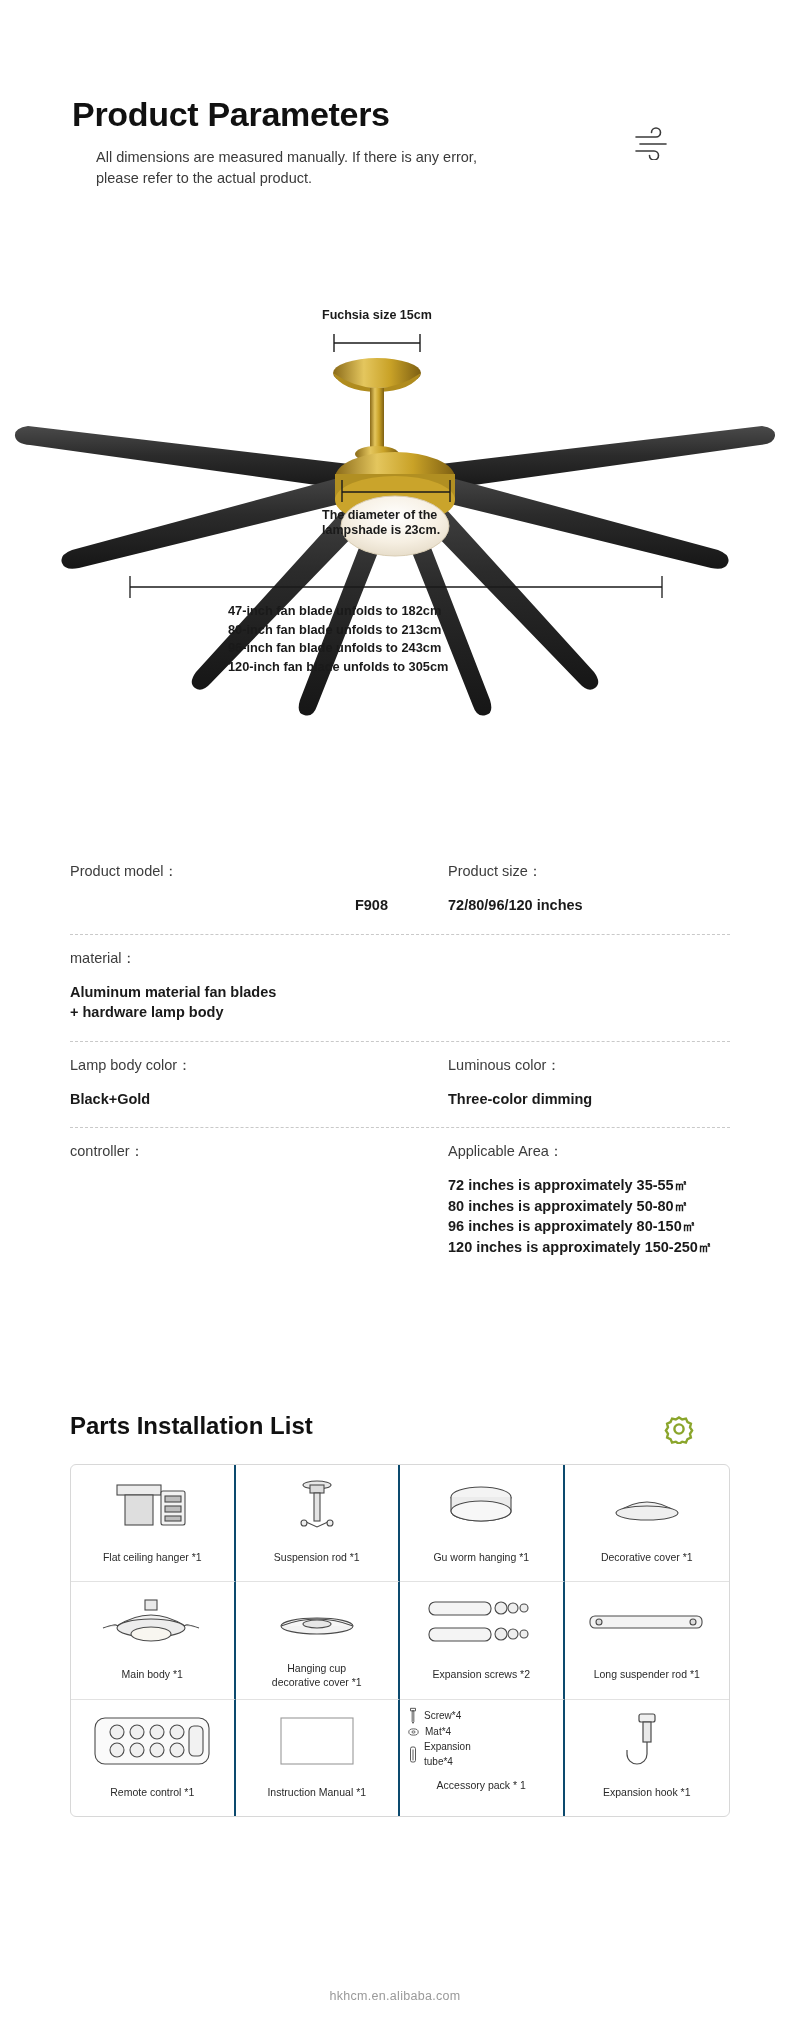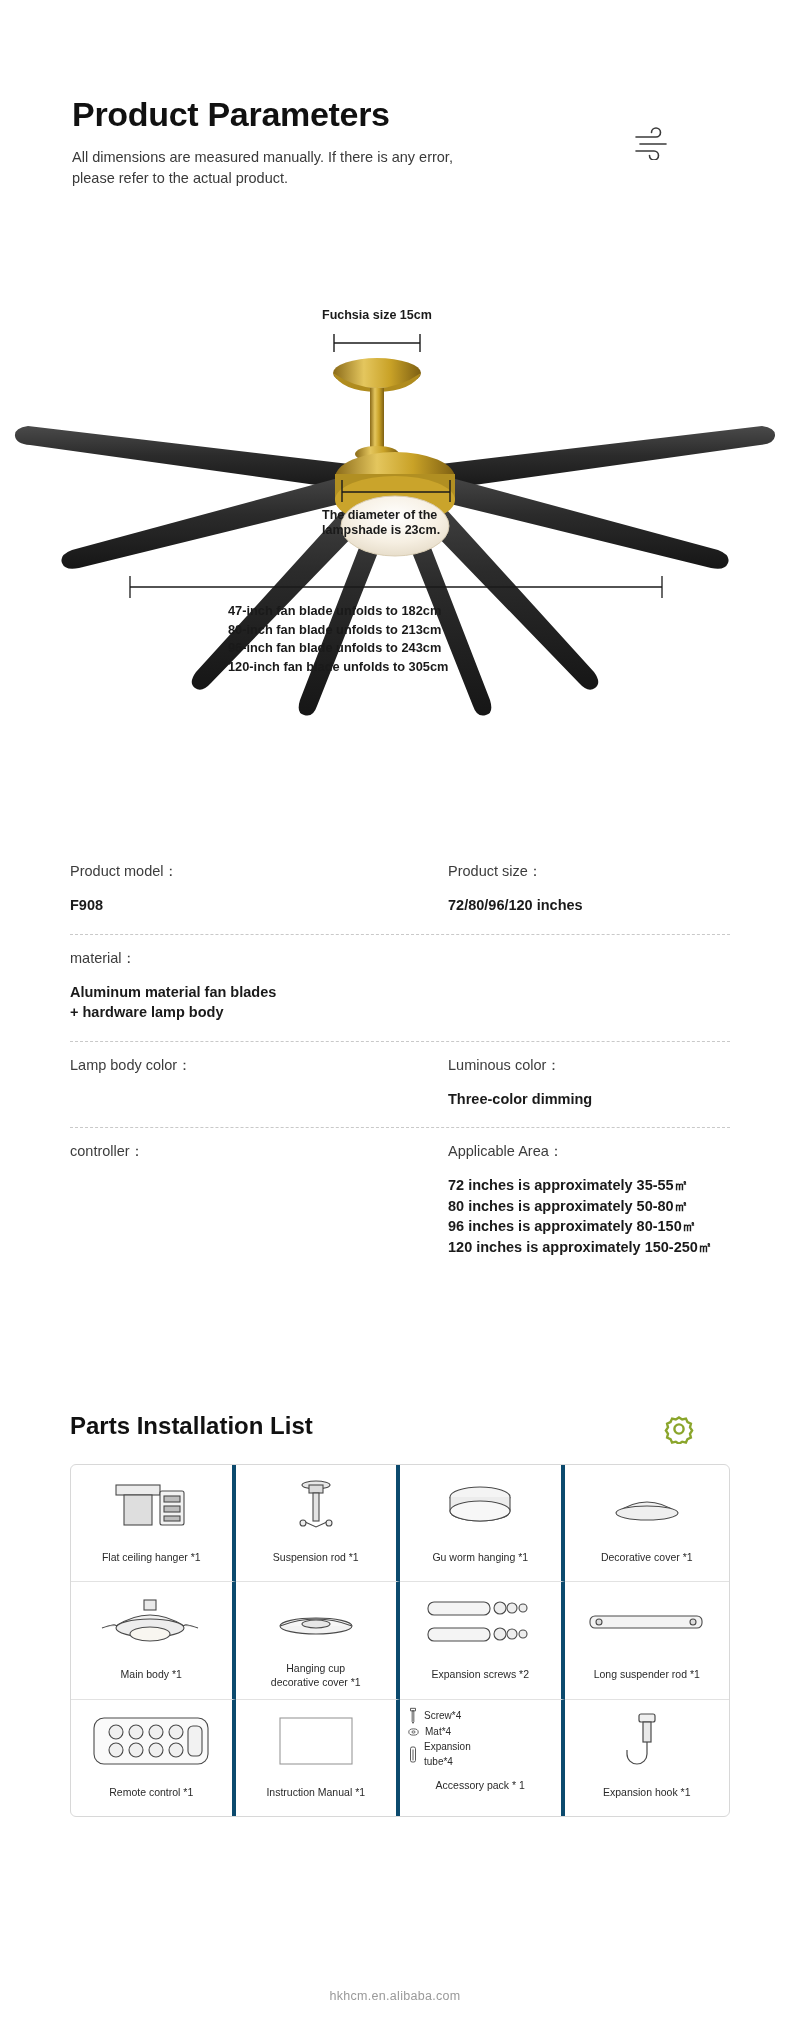--- a/index.html
+++ b/index.html
@@ -13,20 +13,21 @@
 
   
   .header { position: absolute; left: 72px; top: 96px; width: 660px; }
   .title {
     font-size: 34px; font-weight: bold; letter-spacing: -0.3px;
     color: #111; line-height: 1.1;
   }
   .subtitle {
     margin-top: 14px; font-size: 14.5px; line-height: 1.42; color: #3a3a3a;
     max-width: 460px;
+    margin-left: 24px;
   }
   .wind-icon { position: absolute; right: 58px; top: 30px; width: 42px; height: 34px; }
 
   
   .diagram { position: absolute; left: 0; top: 230px; width: 650px; height: 510px; }
   .diagram svg { display: block; }
   .dimline-label {
     position: absolute; font-size: 12.5px; font-weight: bold; color: #1a1a1a;
     white-space: nowrap;
   }
@@ -50,21 +51,21 @@
   }
 
   
   .parts { position: absolute; left: 70px; top: 1412px; width: 660px; }
   .parts-title { font-size: 24px; font-weight: bold; color: #111; }
   .gear-icon { position: absolute; right: 36px; top: 2px; width: 30px; height: 30px; }
   .parts-grid {
     margin-top: 24px; border: 1px solid #d8d8d8; border-radius: 6px;
     display: grid; grid-template-columns: repeat(4, 1fr); overflow: hidden;
   }
-  .cell { border-right: 4px solid #0c4a6e; border-bottom: 1px solid #e2e2e2; }
+  .cell { border-right: 2px solid #0c4a6e; border-bottom: 1px solid #e2e2e2; }
   .cell:nth-child(4n) { border-right: none; }
   .cell.lastrow { border-bottom: none; }
   .cell-img {
     height: 76px; display: flex; align-items: center; justify-content: center;
     padding: 8px 6px 2px;
   }
   .cell-cap {
     min-height: 40px; display: flex; align-items: center; justify-content: center;
     text-align: center; font-size: 10.5px; color: #2a2a2a; line-height: 1.3;
     padding: 4px 6px 10px;
@@ -173,39 +174,40 @@
       <div>96-inch fan blade unfolds to 243cm</div>
       <div>120-inch fan blade unfolds to 305cm</div>
     </div>
   </div>
 
   <div class="specs">
 
     <div class="spec-row">
       <div class="spec-col">
         <div class="spec-label">Product model：</div>
-        <div class="spec-value" style="white-space: pre-line;">F908</div>
+        <div class="spec-value" style="white-space: pre-line; text-align: right;">F908</div>
       </div>
       <div class="spec-col right">
         <div class="spec-label">Product size：</div>
         <div class="spec-value" style="white-space: pre-line;">72/80/96/120 inches</div>
       </div>
     </div>
 
     <div class="spec-row">
       <div class="spec-col">
         <div class="spec-label">material：</div>
         <div class="spec-value" style="white-space: pre-line;">Aluminum material fan blades
 + hardware lamp body</div>
       </div>
     </div>
 
     <div class="spec-row">
       <div class="spec-col">
         <div class="spec-label">Lamp body color：</div>
+        <div class="spec-value" style="white-space: pre-line;">Black+Gold</div>
       </div>
       <div class="spec-col right">
         <div class="spec-label">Luminous color：</div>
         <div class="spec-value" style="white-space: pre-line;">Three-color dimming</div>
       </div>
     </div>
 
     <div class="spec-row">
       <div class="spec-col">
         <div class="spec-label">controller：</div>

